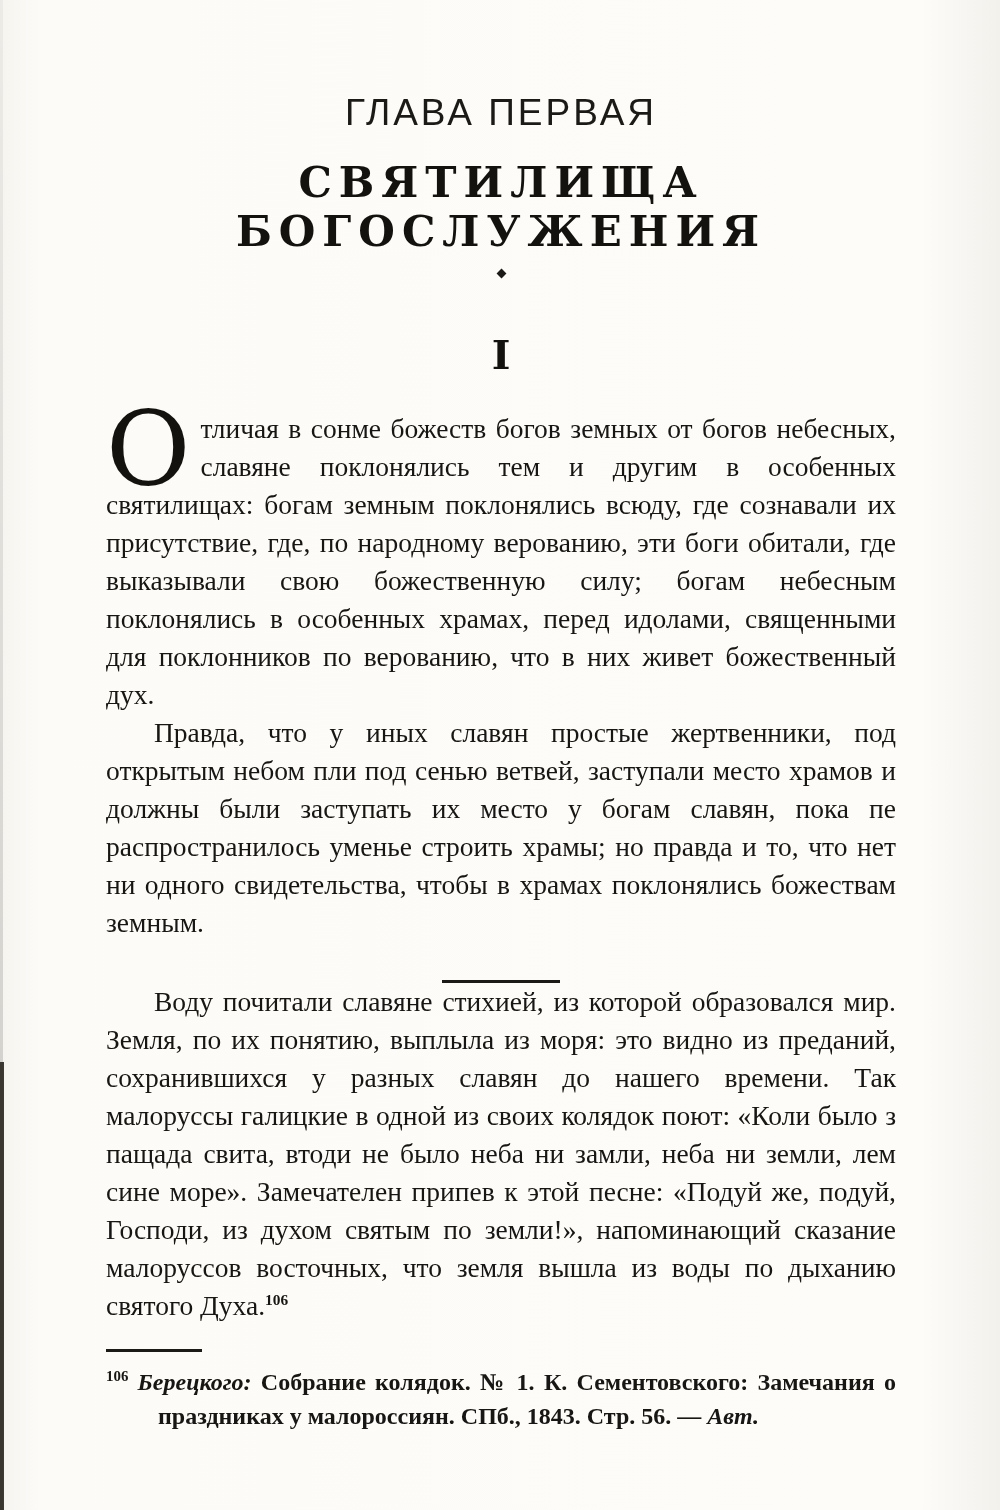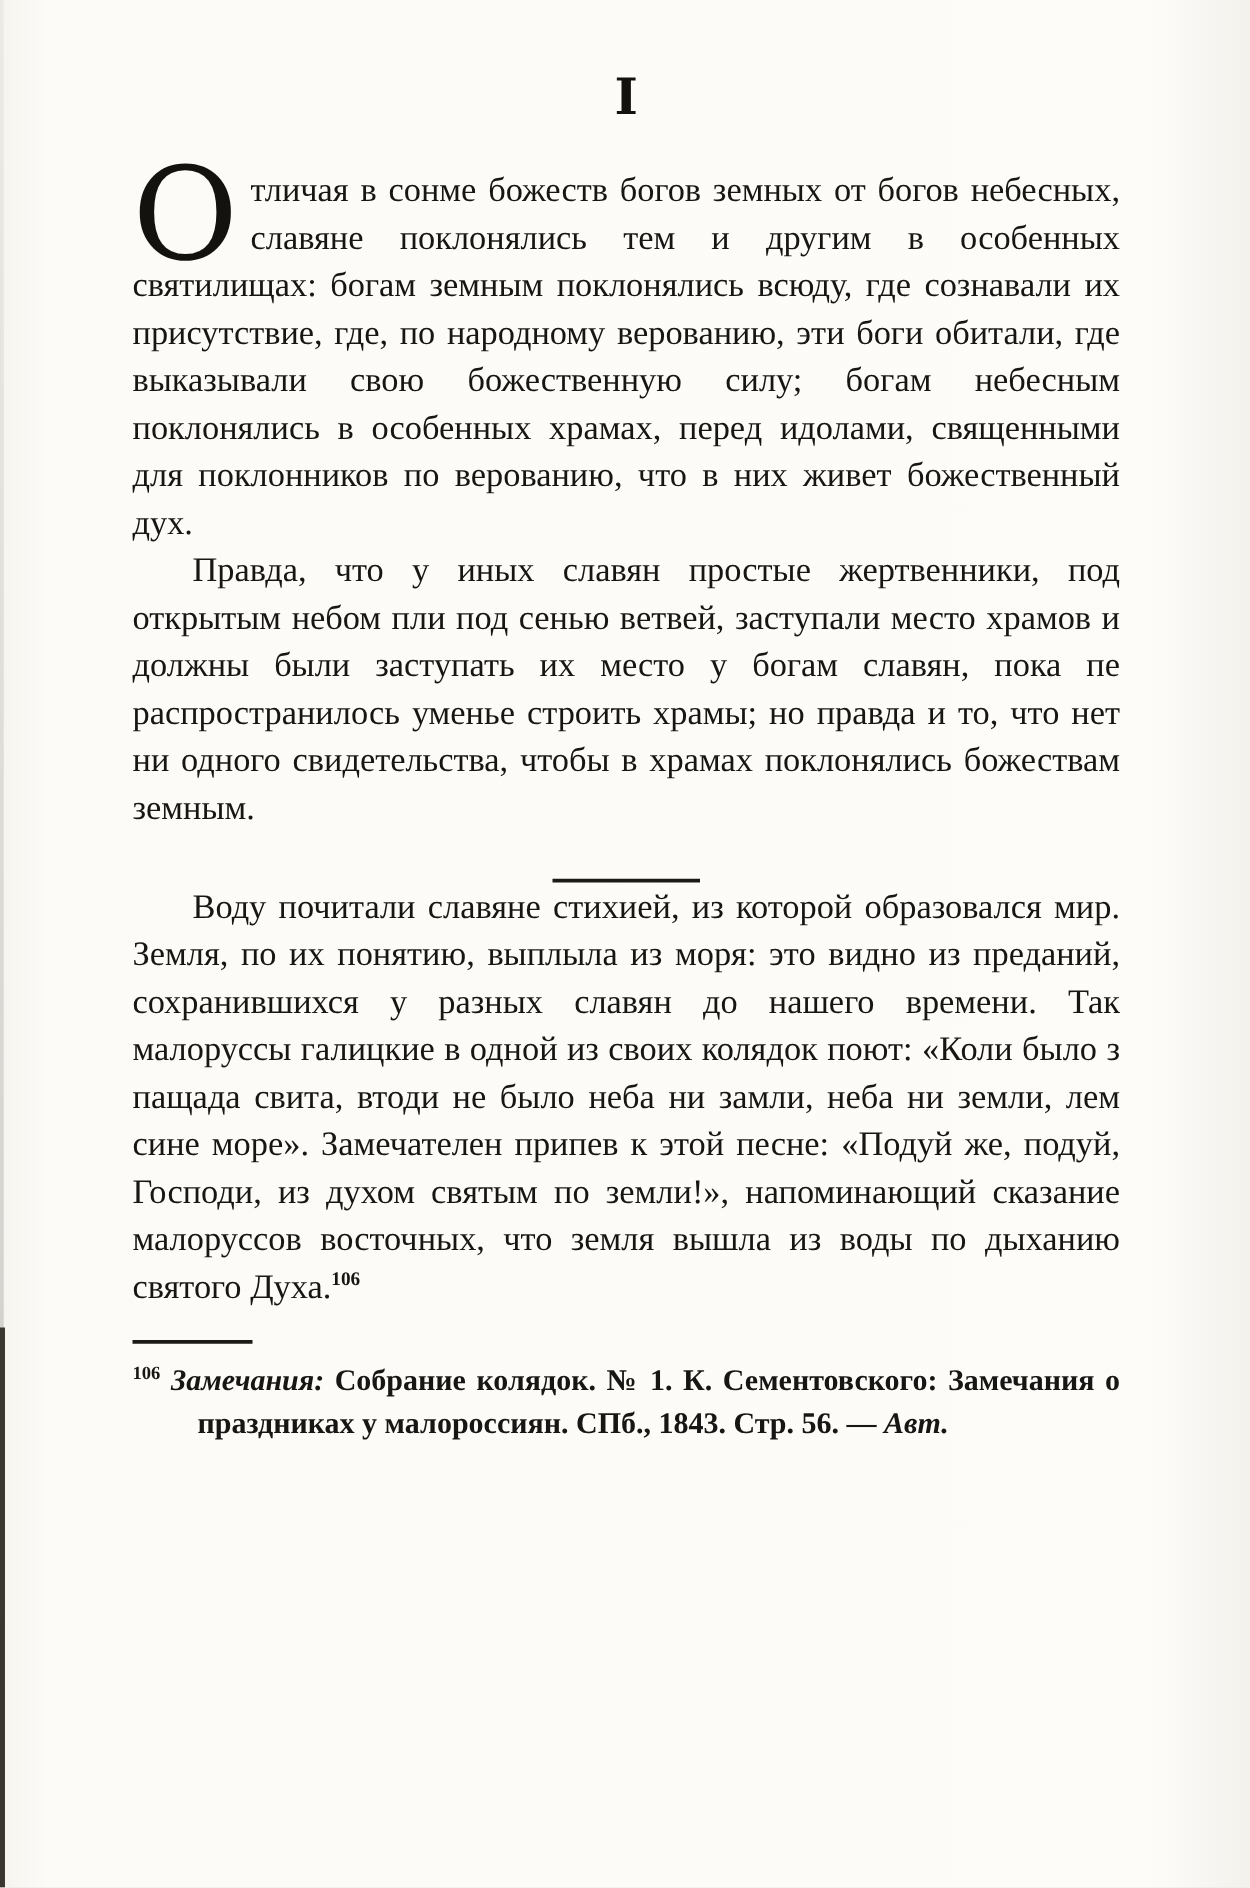--- a/index.html
+++ b/index.html
@@ -149,40 +149,45 @@
     background: linear-gradient(180deg, rgba(0,0,0,0.04), rgba(0,0,0,0.18));
   }
 </style>
 </head>
 <body>
 
 <div class="page">
 
   <div class="content">
 
+    <header>
+      <div class="chapter-label">ГЛАВА ПЕРВАЯ</div>
+      <div class="chapter-title">СВЯТИЛИЩА БОГОСЛУЖЕНИЯ</div>
+      <div class="ornament"></div>
+    </header>
 
     <div class="section-number">I</div>
 
     <main class="body-text">
 
       <p><span class="dropcap">О</span><span>тличая в сонме божеств богов земных от богов небесных, славяне поклонялись тем и другим в особенных святилищах: богам земным поклонялись всюду, где сознавали их присутствие, где, по народному верованию, эти боги обитали, где выказывали свою божественную силу; богам небесным поклонялись в особенных храмах, перед идолами, священными для поклонников по верованию, что в них живет божественный дух.</span></p>
 
       <p class="indent">Правда, что у иных славян простые жертвенники, под открытым небом пли под сенью ветвей, заступали место храмов и должны были заступать их место у богам славян, пока пе распространилось уменье строить храмы; но правда и то, что нет ни одного свидетельства, чтобы в храмах поклонялись божествам земным.</p>
 
       <div class="divider"></div>
 
       <p class="indent after-divider"><span>Воду почитали славяне стихией, из которой образовался мир. Земля, по их понятию, выплыла из моря: это видно из преданий, сохранившихся у разных славян до нашего времени. Так малоруссы галицкие в одной из своих колядок поют: «Коли было з пащада свита, втоди не было неба ни замли, неба ни земли, лем сине море». Замечателен припев к этой песне: «Подуй же, подуй, Господи, из духом святым по земли!», напоминающий сказание малоруссов восточных, что земля вышла из воды по дыханию святого Духа.</span><sup class="ref">106</sup></p>
 
     </main>
 
     <footer class="footnote-block">
       <div class="footnote-rule"></div>
       <p class="footnote">
         <sup>106</sup>
-        <span class="it">Замечания:</span>
+        <span class="it">Берецкого:</span>
         <span>Собрание колядок. № 1. К. Сементовского: Замечания о праздниках у малороссиян. СПб., 1843. Стр. 56. —</span>
         <span class="it">Авт.</span>
       </p>
     </footer>
 
   </div>
 
   <div class="edge-left-soft"></div>
   <div class="edge-left"></div>
 

